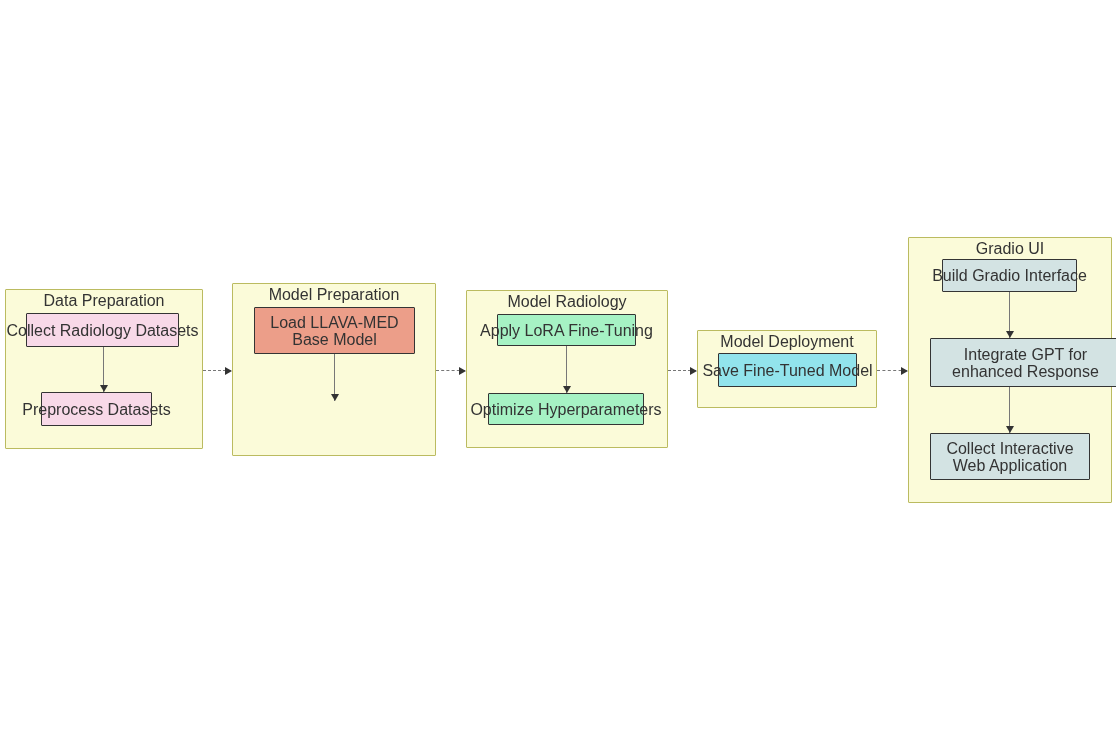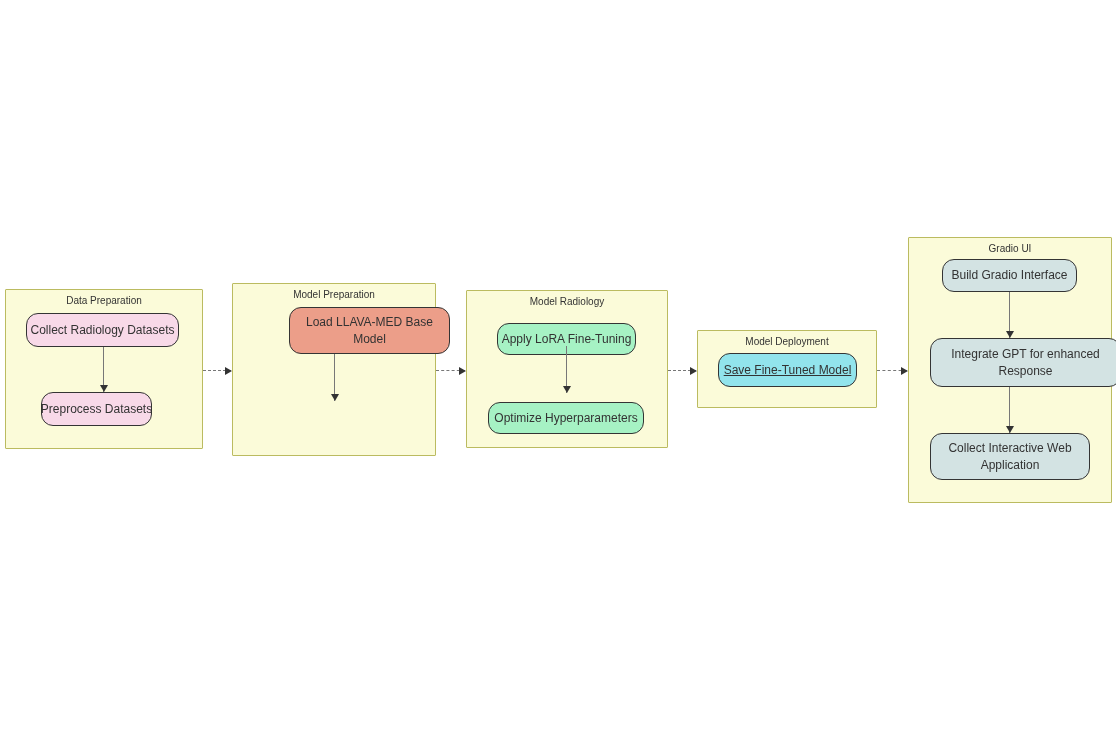--- a/index.html
+++ b/index.html
@@ -13,40 +13,40 @@
 
   .cluster {
     position:absolute;
     background:var(--cluster-fill, #fbfbd9);
     border:1px solid var(--cluster-border, #bbbb60);
     border-radius:1px;
     box-sizing:border-box;
   }
   .cluster-title {
     position:absolute; top:4px; left:0; right:0;
-    text-align:center; font-size:10px; line-height:14px;
+    text-align:center; font-size:16px; line-height:14px;
     color:var(--text, #333333);
   }
 
   .node {
     position:absolute;
     border:1.5px solid var(--node-border, #343434);
-    border-radius:12px;
+    border-radius:1px;
     box-sizing:border-box;
     display:flex; align-items:center; justify-content:center;
     text-align:center;
-    font-size:12px; line-height:17px;
+    font-size:16px; line-height:17px;
     padding:0 6px;
     color:var(--text, #333333);
   }
   .nowrap { white-space:nowrap; }
   .fill-pink     { background:var(--node-pink,     #f8d9e8); }
   .fill-salmon   { background:var(--node-salmon,   #ec9e89); }
-  .fill-green    { background:var(--node-green,    #a6f2c4);margin-top:9px; }
-  .fill-cyan     { background:var(--node-cyan,     #92e4ec);text-decoration:underline; }
+  .fill-green    { background:var(--node-green,    #a6f2c4); }
+  .fill-cyan     { background:var(--node-cyan,     #92e4ec); }
   .fill-bluegray { background:var(--node-bluegray, #d3e3e3); }
 
   .arrow-v {
     position:absolute; width:0;
     border-left:1px solid var(--edge-line, #777777);
   }
   .arrow-v::after {
     content:""; position:absolute; bottom:0; left:-4.5px;
     width:0; height:0;
     border-left:4px solid transparent;
@@ -74,21 +74,21 @@
   <div class="cluster" style="left:5px; top:289px; width:198px; height:160px;">
     <div class="cluster-title">Data Preparation</div>
   </div>
   <div class="node fill-pink nowrap" style="left:26px; top:313px; width:153px; height:34px;">Collect Radiology Datasets</div>
   <div class="node fill-pink nowrap" style="left:41px; top:392px; width:111px; height:34px;">Preprocess Datasets</div>
   <div class="arrow-v" style="left:103px; top:347px; height:45px;"></div>
 
   <div class="cluster" style="left:232px; top:283px; width:204px; height:173px;">
     <div class="cluster-title">Model Preparation</div>
   </div>
-  <div class="node fill-salmon" style="left:254px; top:307px; width:161px; height:47px;margin-left:35px;">Load LLAVA-MED Base Model</div>
+  <div class="node fill-salmon" style="left:254px; top:307px; width:161px; height:47px;">Load LLAVA-MED Base Model</div>
   <div class="arrow-v" style="left:334px; top:354px; height:47px;"></div>
 
   <div class="cluster" style="left:466px; top:290px; width:202px; height:158px;">
     <div class="cluster-title">Model Radiology</div>
   </div>
   <div class="node fill-green nowrap" style="left:497px; top:314px; width:139px; height:32px;">Apply LoRA Fine-Tuning</div>
   <div class="node fill-green nowrap" style="left:488px; top:393px; width:156px; height:32px;">Optimize Hyperparameters</div>
   <div class="arrow-v" style="left:566px; top:346px; height:47px;"></div>
 
   <div class="cluster" style="left:697px; top:330px; width:180px; height:78px;">

